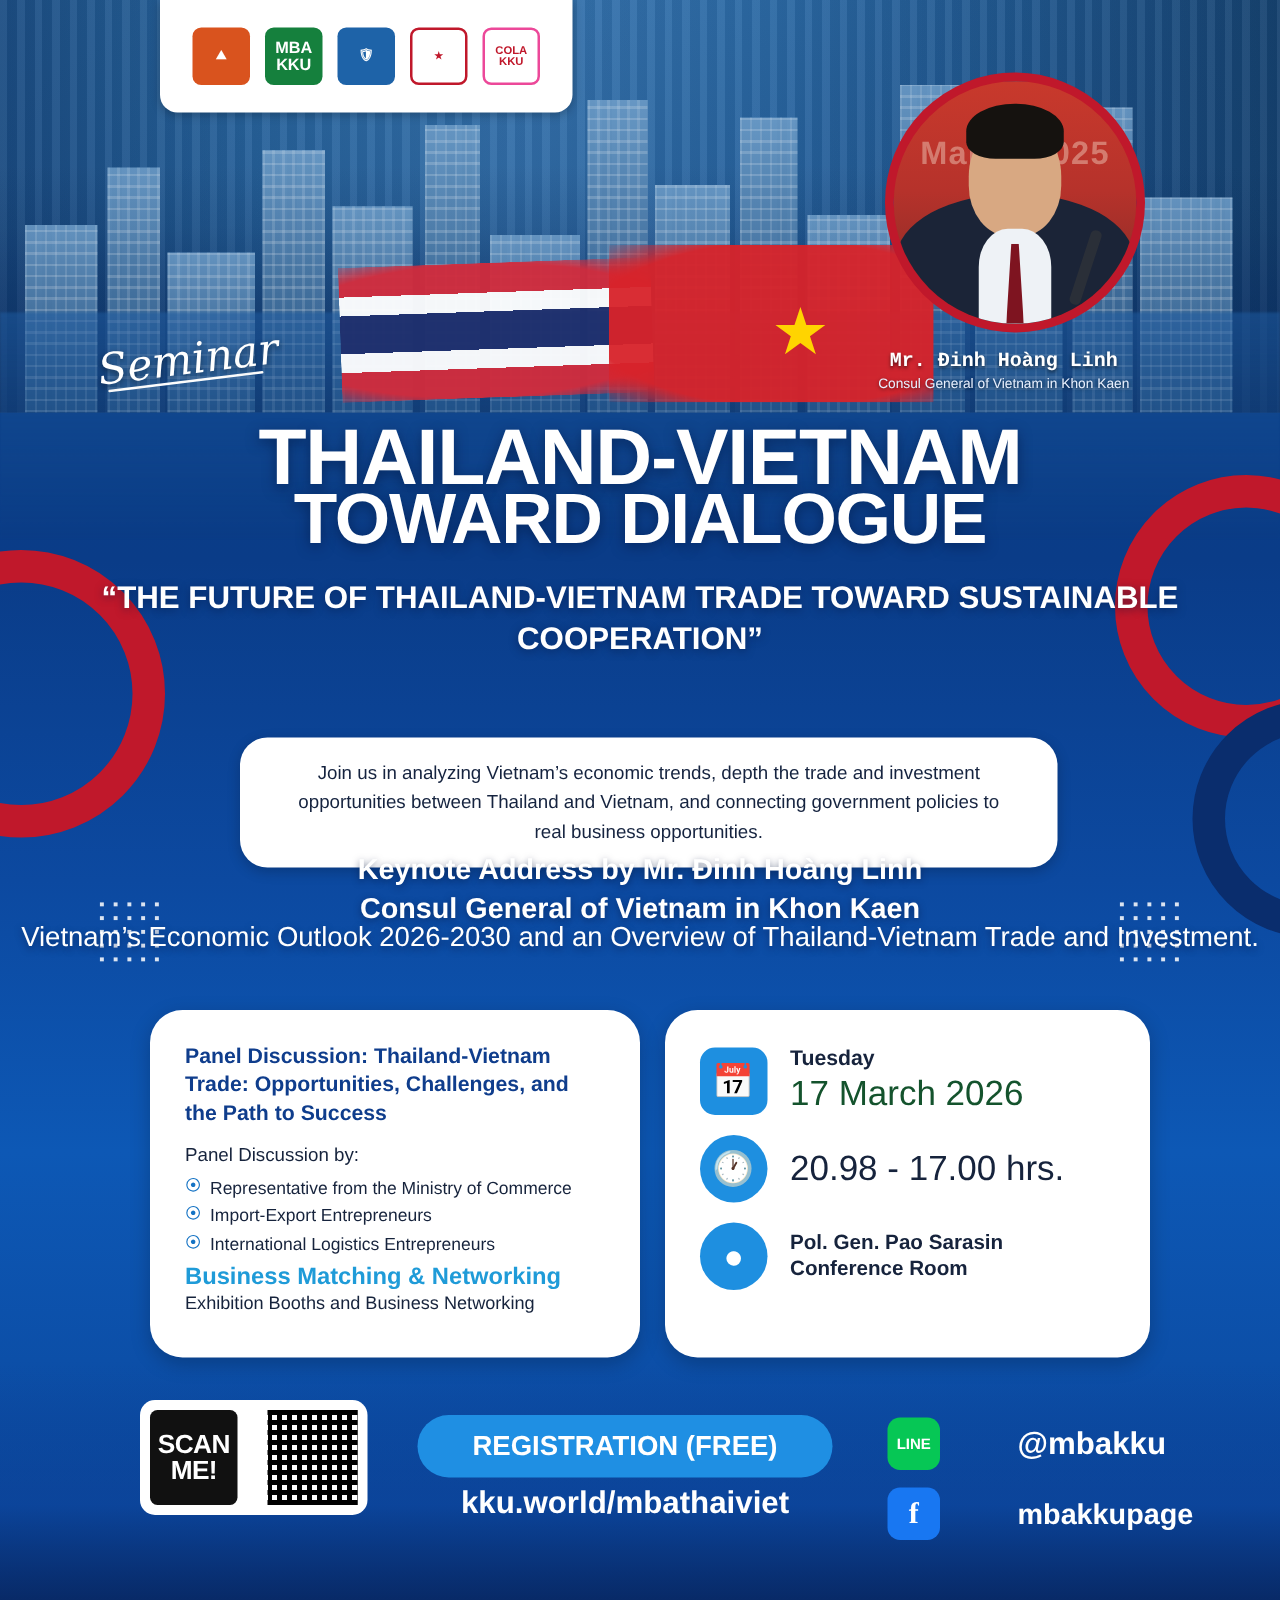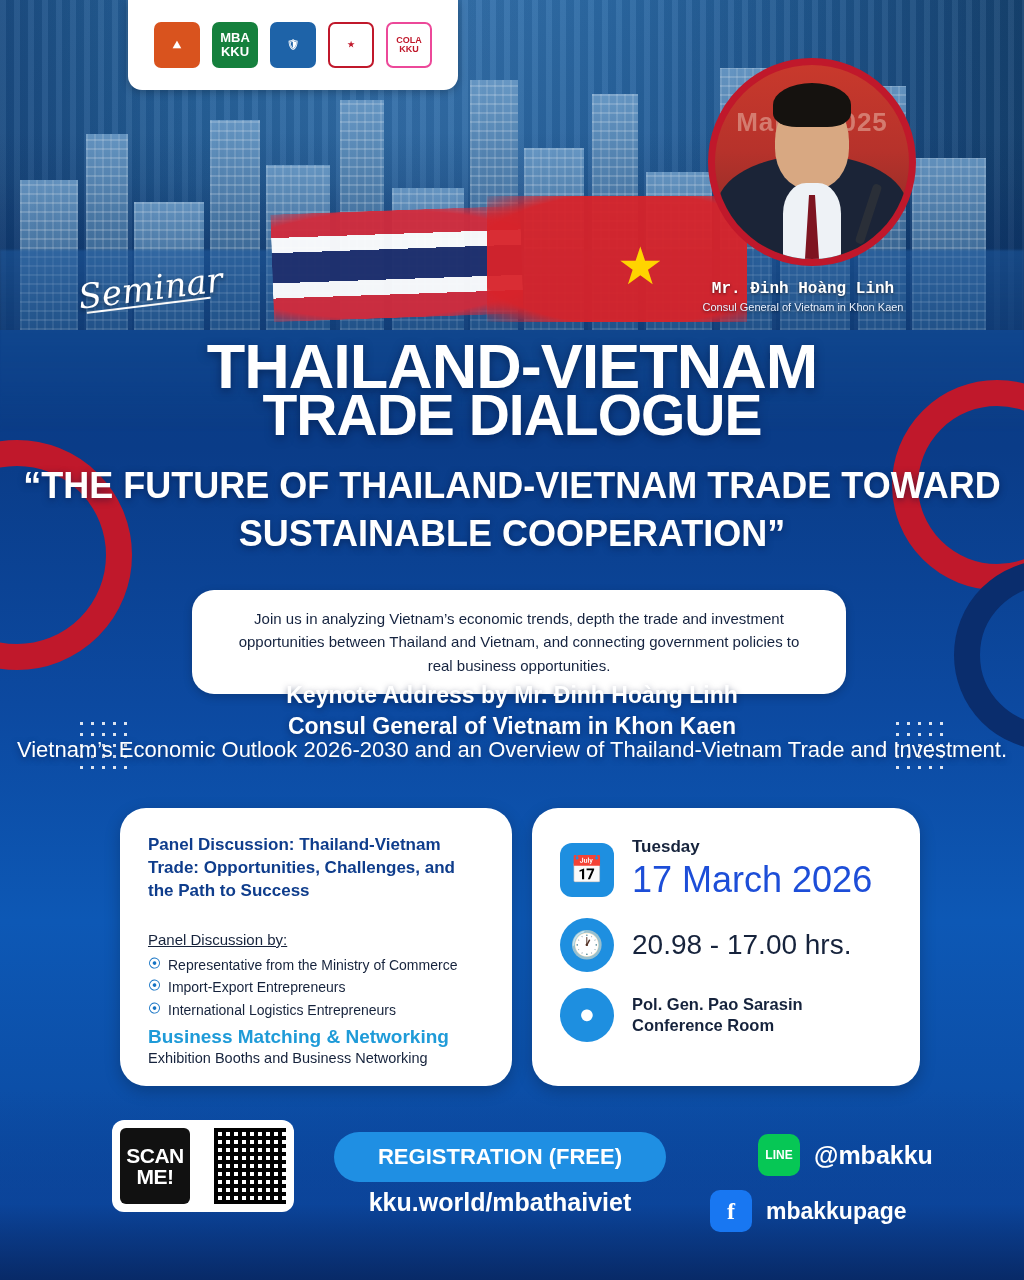--- a/index.html
+++ b/index.html
@@ -153,21 +153,21 @@
   }
   .title1, .title2{
     position:absolute; width:1024px; text-align:center;
     font-weight:bold; color:#ffffff; letter-spacing:-1px;
     text-shadow:0 3px 10px rgba(0,20,60,.55);
   }
   .title1{ top:330px; font-size:63px; }
   .title2{ top:382px; font-size:57px; }
   .subtitle{
     position:absolute; top:462px; width:1024px; text-align:center;
-    font-size:36px; font-weight:bold; color:#ffffff; line-height:1.33;
+    font-size:25px; font-weight:bold; color:#ffffff; line-height:1.33;
     text-shadow:0 2px 7px rgba(0,20,60,.5);
   }
 
   
   .intro{
     position:absolute; left:192px; top:590px; width:654px; padding:17px 34px;
     background:#ffffff; border-radius:22px; text-align:center;
     color:#15233f; font-size:15px; line-height:1.55;
     box-shadow:0 3px 10px rgba(0,0,0,.2);
   }
@@ -186,35 +186,35 @@
 
   
   .card{
     position:absolute; background:#ffffff; border-radius:26px;
     box-shadow:0 5px 16px rgba(0,0,0,.22);
   }
   .card-left{ left:120px; top:808px; width:392px; height:278px; padding:26px 28px; }
   .card-right{ left:532px; top:808px; width:388px; height:278px; padding:30px 28px; }
 
   .panel-title{ color:#0f3d8c; font-size:17px; font-weight:bold; line-height:1.35; }
-  .panel-by{ margin-top:28px; color:#16233c; font-size:15px;text-decoration:underline; }
+  .panel-by{ margin-top:13px; color:#16233c; font-size:15px; }
   .panel-list{ margin-top:6px; list-style:none; }
   .panel-list li{ color:#16233c; font-size:14px; line-height:1.62; display:flex; align-items:flex-start; gap:7px;}
   .chk{ color:#1573c4; font-size:13px; line-height:1.55;}
   .biz-title{ margin-top:4px; color:#1f9bd8; font-size:19px; font-weight:bold;}
   .biz-sub{ color:#16233c; font-size:14.5px; margin-top:2px;}
 
   .row{ display:flex; align-items:center; gap:18px; margin-bottom:16px;}
   .cicon{
     width:54px;height:54px;border-radius:12px;background:#1e8fe0;flex:none;
     display:flex;align-items:center;justify-content:center;color:#fff;font-size:27px;
   }
   .cicon.round{ border-radius:50%; }
   .day{ color:#16233c; font-size:17px; font-weight:bold; line-height:1.1;}
-  .date{ color:#1d4ed8; font-size:36px; font-weight:400; line-height:1.25;}
+  .date{ color:#14532d; font-size:28px; font-weight:400; line-height:1.25;}
   .time{ color:#16233c; font-size:28px; font-weight:400;}
   .venue{ color:#16233c; font-size:16.5px; font-weight:bold; line-height:1.25;}
   .venue-sub{ color:#16233c; font-size:12.5px; line-height:1.35; margin-top:3px;}
 
   
   .scanbox{
     position:absolute; left:112px; top:1120px; width:182px; height:92px;
     background:#ffffff; border-radius:12px; display:flex; align-items:center; gap:24px; padding:8px;
   }
   .scanme{
@@ -235,23 +235,23 @@
     display:flex; align-items:center; justify-content:center;
   }
   .reglink{
     position:absolute; left:334px; top:1188px; width:332px; text-align:center;
     color:#ffffff; font-size:25px; font-weight:bold;
   }
   .social{ position:absolute; left:710px; top:1134px; display:flex; flex-direction:column; gap:14px;}
   .sline{ display:flex; align-items:center; gap:14px;}
   .sicon{ width:42px;height:42px;border-radius:10px;display:flex;align-items:center;justify-content:center;
           color:#fff;font-weight:bold;font-size:15px;}
-  .sicon.line{ background:#06c755; font-size:12px;margin-left:48px;}
+  .sicon.line{ background:#06c755; font-size:12px;}
   .sicon.fb{ background:#1877f2; font-size:24px; font-family:"Liberation Serif",serif;}
-  .shandle{ color:#ffffff; font-size:25px; font-weight:bold;}
+  .shandle{ color:#ffffff; font-size:25px; font-weight:bold;margin-left:48px;}
   .shandle.small{ font-size:23px; font-weight:bold;}
 
   .bottomglow{
     position:absolute; left:0; bottom:0; width:1024px; height:190px;
     background:linear-gradient(180deg, rgba(10,50,120,0) 0%, rgba(12,70,160,.55) 60%, rgba(8,40,100,.9) 100%);
   }
 </style>
 </head>
 <body>
 
@@ -308,21 +308,21 @@
     </div>
   </div>
   <div class="portrait-name">Mr. Đinh Hoàng Linh</div>
   <div class="portrait-role">Consul General of Vietnam in Khon Kaen</div>
 
   <div class="seminar">
     <span>Seminar</span>
     <span class="underline"></span>
   </div>
   <div class="title1">THAILAND-VIETNAM</div>
-  <div class="title2">TRADE DIALOGUE</div>
+  <div class="title2">TOWARD DIALOGUE</div>
   <div class="subtitle">“THE FUTURE OF THAILAND-VIETNAM TRADE TOWARD SUSTAINABLE COOPERATION”</div>
 
   <div class="intro">Join us in analyzing Vietnam’s economic trends, depth the trade and investment opportunities between Thailand and Vietnam, and connecting government policies to real business opportunities.</div>
 
   <div class="keynote">
     <div>Keynote Address by  Mr. Đinh Hoàng Linh</div>
     <div>Consul General  of Vietnam in Khon Kaen</div>
   </div>
   <div class="keynote-sub">Vietnam’s Economic Outlook 2026-2030 and an Overview of Thailand-Vietnam Trade and Investment.</div>
 

